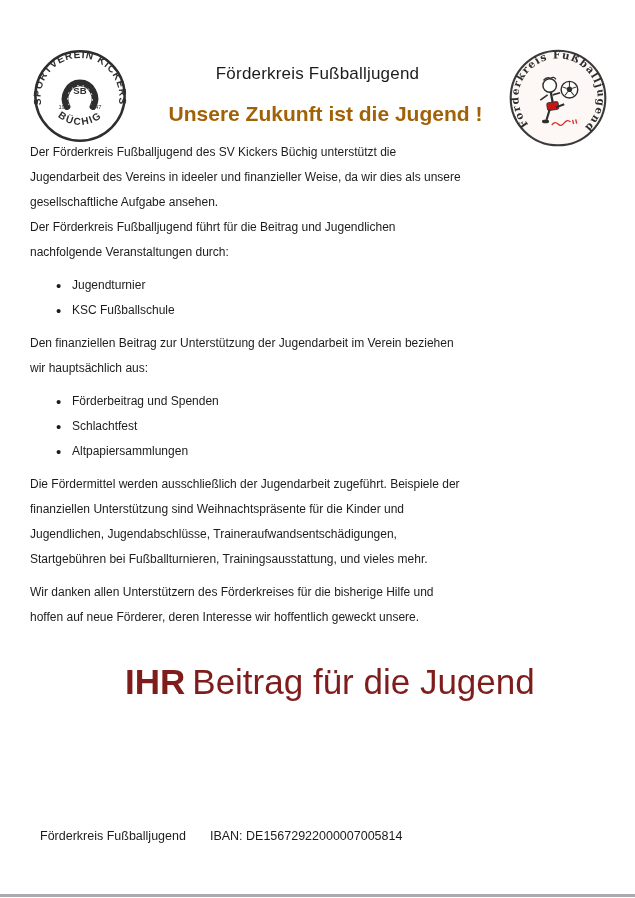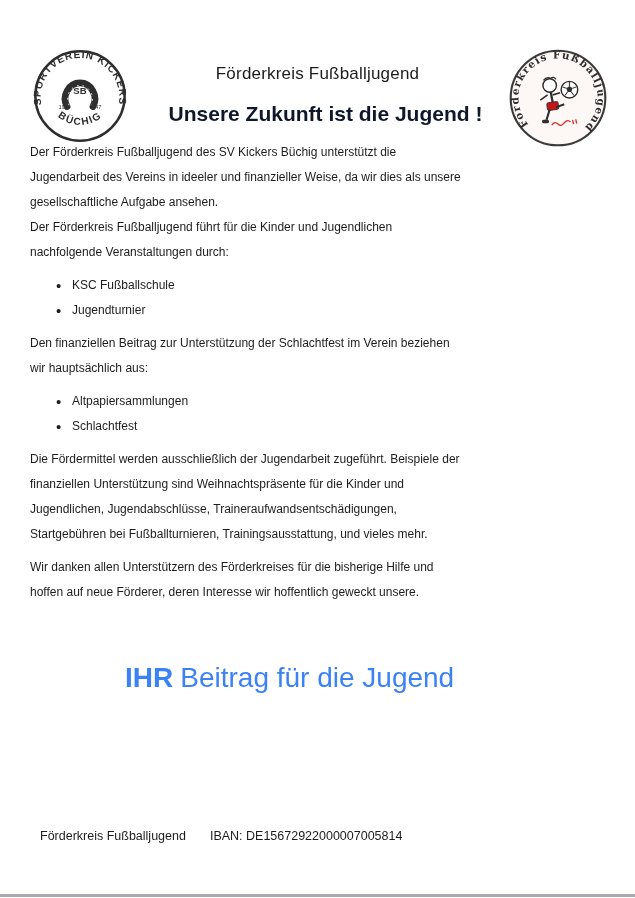--- a/index.html
+++ b/index.html
@@ -7,40 +7,40 @@
     position:relative;width:635px;height:898px;background:#ffffff;overflow:hidden;
     font-family:"Liberation Sans",sans-serif;color:#1c1c1c;
   }
   
   .doc-title{
     position:absolute;top:64px;left:0;right:0;text-align:center;
     font-size:17px;color:#1c1c1c;letter-spacing:.2px;
   }
   .doc-slogan{
     position:absolute;top:102px;left:16px;right:0;text-align:center;
-    font-size:21px;font-weight:700;color:#0f172a;
+    font-size:21px;font-weight:700;color:#a16207;
   }
   .logo-left{position:absolute;top:48px;left:30px;width:100px;height:96px;}
   .logo-right{position:absolute;top:46px;left:506px;width:104px;height:104px;}
   
   .body-text{
     position:absolute;top:140px;left:30px;width:558px;
     font-size:12px;line-height:25px;
   }
   .body-text p{margin:0 0 8px 0;white-space:pre-line;}
   .body-text p.joined{margin-bottom:0;}
   .body-text ul{margin:0 0 8px 0;padding:0 0 0 26px;list-style:none;}
   .body-text li{line-height:25px;position:relative;padding-left:16px;}
   .body-text li::before{
     content:"•";position:absolute;left:0;top:0;font-size:15px;color:#1c1c1c;
   }
   
   .big-slogan{
     position:absolute;top:662px;left:125px;
-    font-size:28px;color:#3b82f6;white-space:nowrap;
+    font-size:35px;color:#7f1d1d;white-space:nowrap;
   }
   .big-slogan .b{font-weight:700;margin-right:7px;}
   
   .footer{
     position:absolute;top:827px;left:40px;display:flex;gap:24px;
     font-size:12.5px;line-height:19px;color:#1c1c1c;
   }
   .footer .org{white-space:nowrap;}
   .footer .bank{white-space:nowrap;text-align:right;}
   
@@ -108,31 +108,32 @@
         <path d="M 44,76 q 3,-4 6,-1 q 3,3 6,-1 q 3,-4 6,-1" fill="none" stroke="#d93025" stroke-width="1.3"></path>
         <path d="M 64,71 l 1,4 M 67,70.5 l 1,4" stroke="#d93025" stroke-width="1.3"></path>
       </g>
     </svg>
   </div>
 
   <div class="body-text">
     <p class="joined">Der Förderkreis Fußballjugend des SV Kickers Büchig unterstützt die
 Jugendarbeit des Vereins in ideeler und finanzieller Weise, da wir dies als unsere
 gesellschaftliche Aufgabe ansehen.</p>
-    <p>Der Förderkreis Fußballjugend führt für die Kinder und Jugendlichen
+    <p>Der Förderkreis Fußballjugend führt für die Beitrag und Jugendlichen
 nachfolgende Veranstaltungen durch:</p>
     <ul>
+      <li>Jugendturnier</li>
       <li>KSC Fußballschule</li>
-      <li>Jugendturnier</li>
     </ul>
-    <p>Den finanziellen Beitrag zur Unterstützung der Schlachtfest im Verein beziehen
+    <p>Den finanziellen Beitrag zur Unterstützung der Jugendarbeit im Verein beziehen
 wir hauptsächlich aus:</p>
     <ul>
+      <li>Förderbeitrag und Spenden</li>
+      <li>Schlachtfest</li>
       <li>Altpapiersammlungen</li>
-      <li>Schlachtfest</li>
     </ul>
     <p>Die Fördermittel werden ausschließlich der Jugendarbeit zugeführt. Beispiele der
 finanziellen Unterstützung sind Weihnachtspräsente für die Kinder und
 Jugendlichen, Jugendabschlüsse, Traineraufwandsentschädigungen,
 Startgebühren bei Fußballturnieren, Trainingsausstattung, und vieles mehr.</p>
     <p>Wir danken allen Unterstützern des Förderkreises für die bisherige Hilfe und
 hoffen auf neue Förderer, deren Interesse wir hoffentlich geweckt unsere.</p>
   </div>
 
   <div class="big-slogan">

